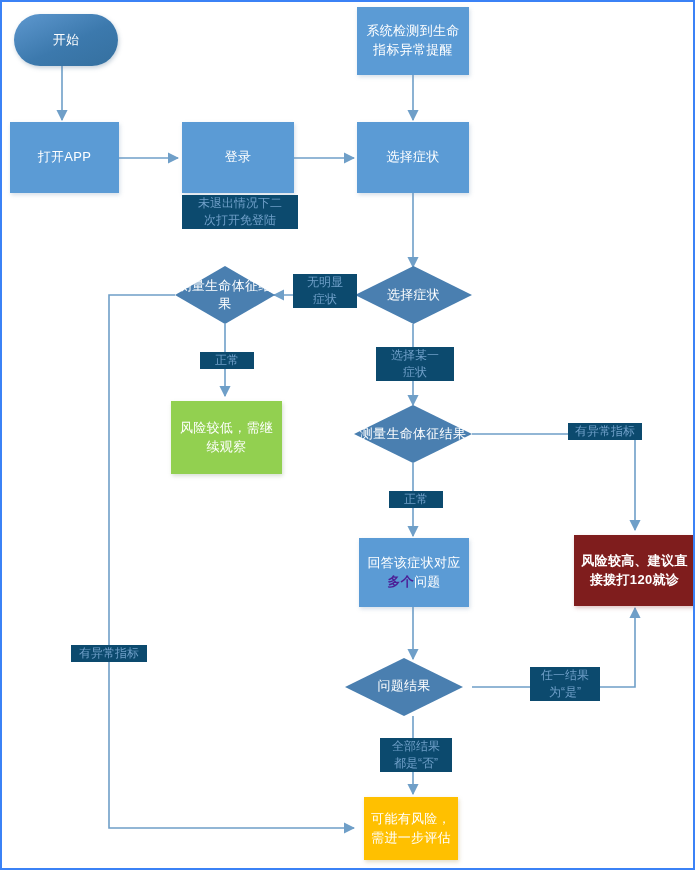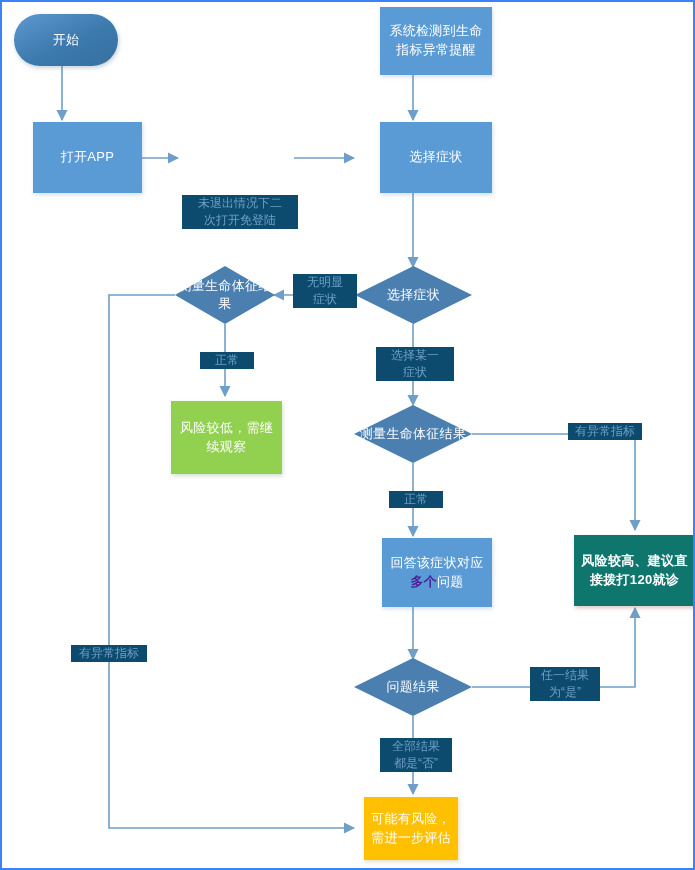--- a/index.html
+++ b/index.html
@@ -41,32 +41,31 @@
     z-index: 3;
   }
   .node-start {
     border-radius: 26px;
     background: linear-gradient(155deg, #5e98cf 0%, #3c79ad 55%, #35709f 100%);
     box-shadow: 1px 2px 4px rgba(90,120,150,0.35);
   }
   .node-process {
     background: #5b9bd5;
     box-shadow: 1px 2px 4px rgba(120,150,180,0.30);
-    margin-left: 23px;
   }
   .node-green {
     background: #92d050;
     box-shadow: 1px 2px 4px rgba(120,150,110,0.30);
   }
   .node-orange {
     background: #ffc000;
     box-shadow: 1px 2px 4px rgba(170,140,60,0.30);
   }
   .node-red {
-    background: #0f766e;
+    background: #7f1d1d;
     font-weight: bold;
     box-shadow: 1px 2px 4px rgba(150,60,60,0.30);
   }
   .node-text {
     padding: 0 7px;
     display: block;
   }
   .hl-red {
     color: #4c1d95;
     font-weight: bold;
@@ -152,20 +151,23 @@
   </svg>
 
   <div class="node node-start" style="left:12px; top:12px; width:104px; height:52px;">
     <span class="node-text">开始</span>
   </div>
 
   <div class="node node-process" style="left:8px; top:120px; width:109px; height:71px;">
     <span class="node-text">打开APP</span>
   </div>
 
+  <div class="node node-process" style="left:180px; top:120px; width:112px; height:71px;">
+    <span class="node-text">登录</span>
+  </div>
 
   <div class="edge-label" style="left:180px; top:193px; width:112px;">
     <div>未退出情况下二</div>
     <div>次打开免登陆</div>
   </div>
 
   <div class="node node-process" style="left:355px; top:5px; width:112px; height:68px;">
     <span class="node-text">系统检测到生命指标异常提醒</span>
   </div>
 
@@ -191,21 +193,21 @@
     <svg width="118" height="58" viewBox="0 0 118 58">
       <polygon points="59,0 118,29 59,58 0,29" fill="#4a7fb0"></polygon>
     </svg>
     <div class="dec-label">测量生命体征结果</div>
   </div>
 
   <div class="node node-process" style="left:357px; top:536px; width:110px; height:69px;">
     <span class="node-text"><span>回答该症状对应</span><span class="hl-red">多个</span><span>问题</span></span>
   </div>
 
-  <div class="decision" style="left:352px; top:656px; width:118px; height:58px;">
+  <div class="decision" style="left:343px; top:656px; width:118px; height:58px;font-family:Liberation Mono, monospace;">
     <svg width="118" height="58" viewBox="0 0 118 58">
       <polygon points="59,0 118,29 59,58 0,29" fill="#4a7fb0"></polygon>
     </svg>
     <div class="dec-label">问题结果</div>
   </div>
 
   <div class="node node-green" style="left:169px; top:399px; width:111px; height:73px;">
     <span class="node-text">风险较低，需继续观察</span>
   </div>
 

